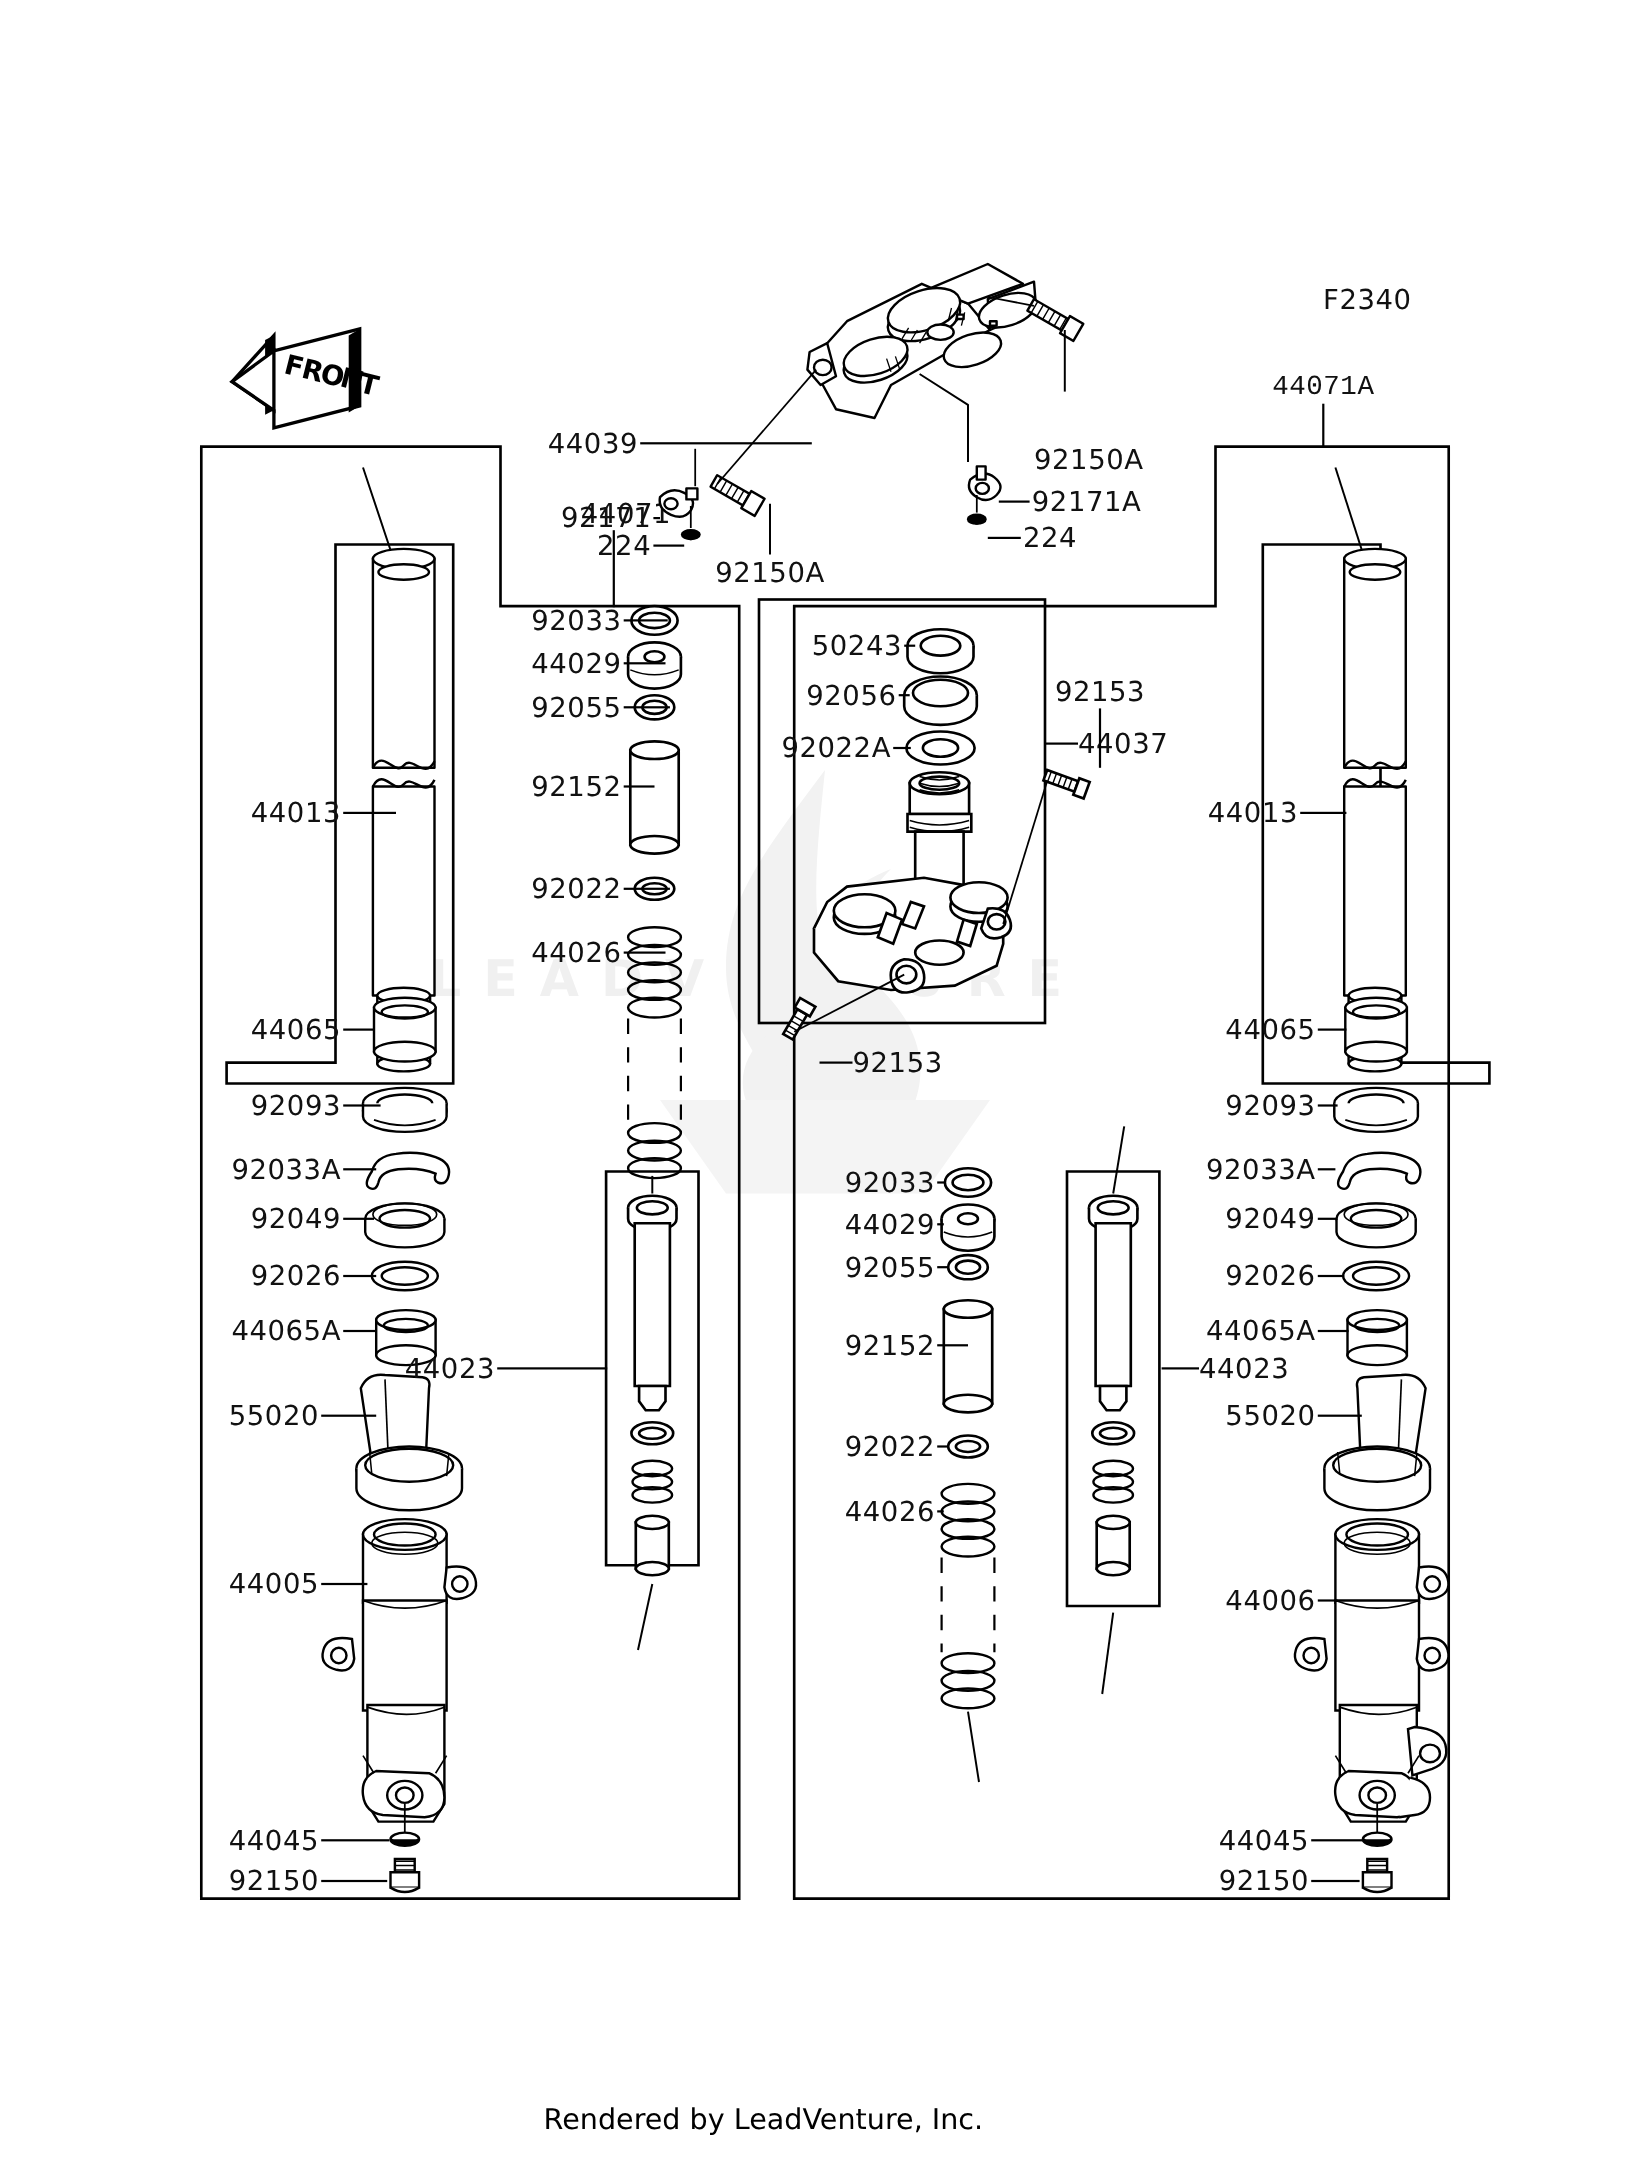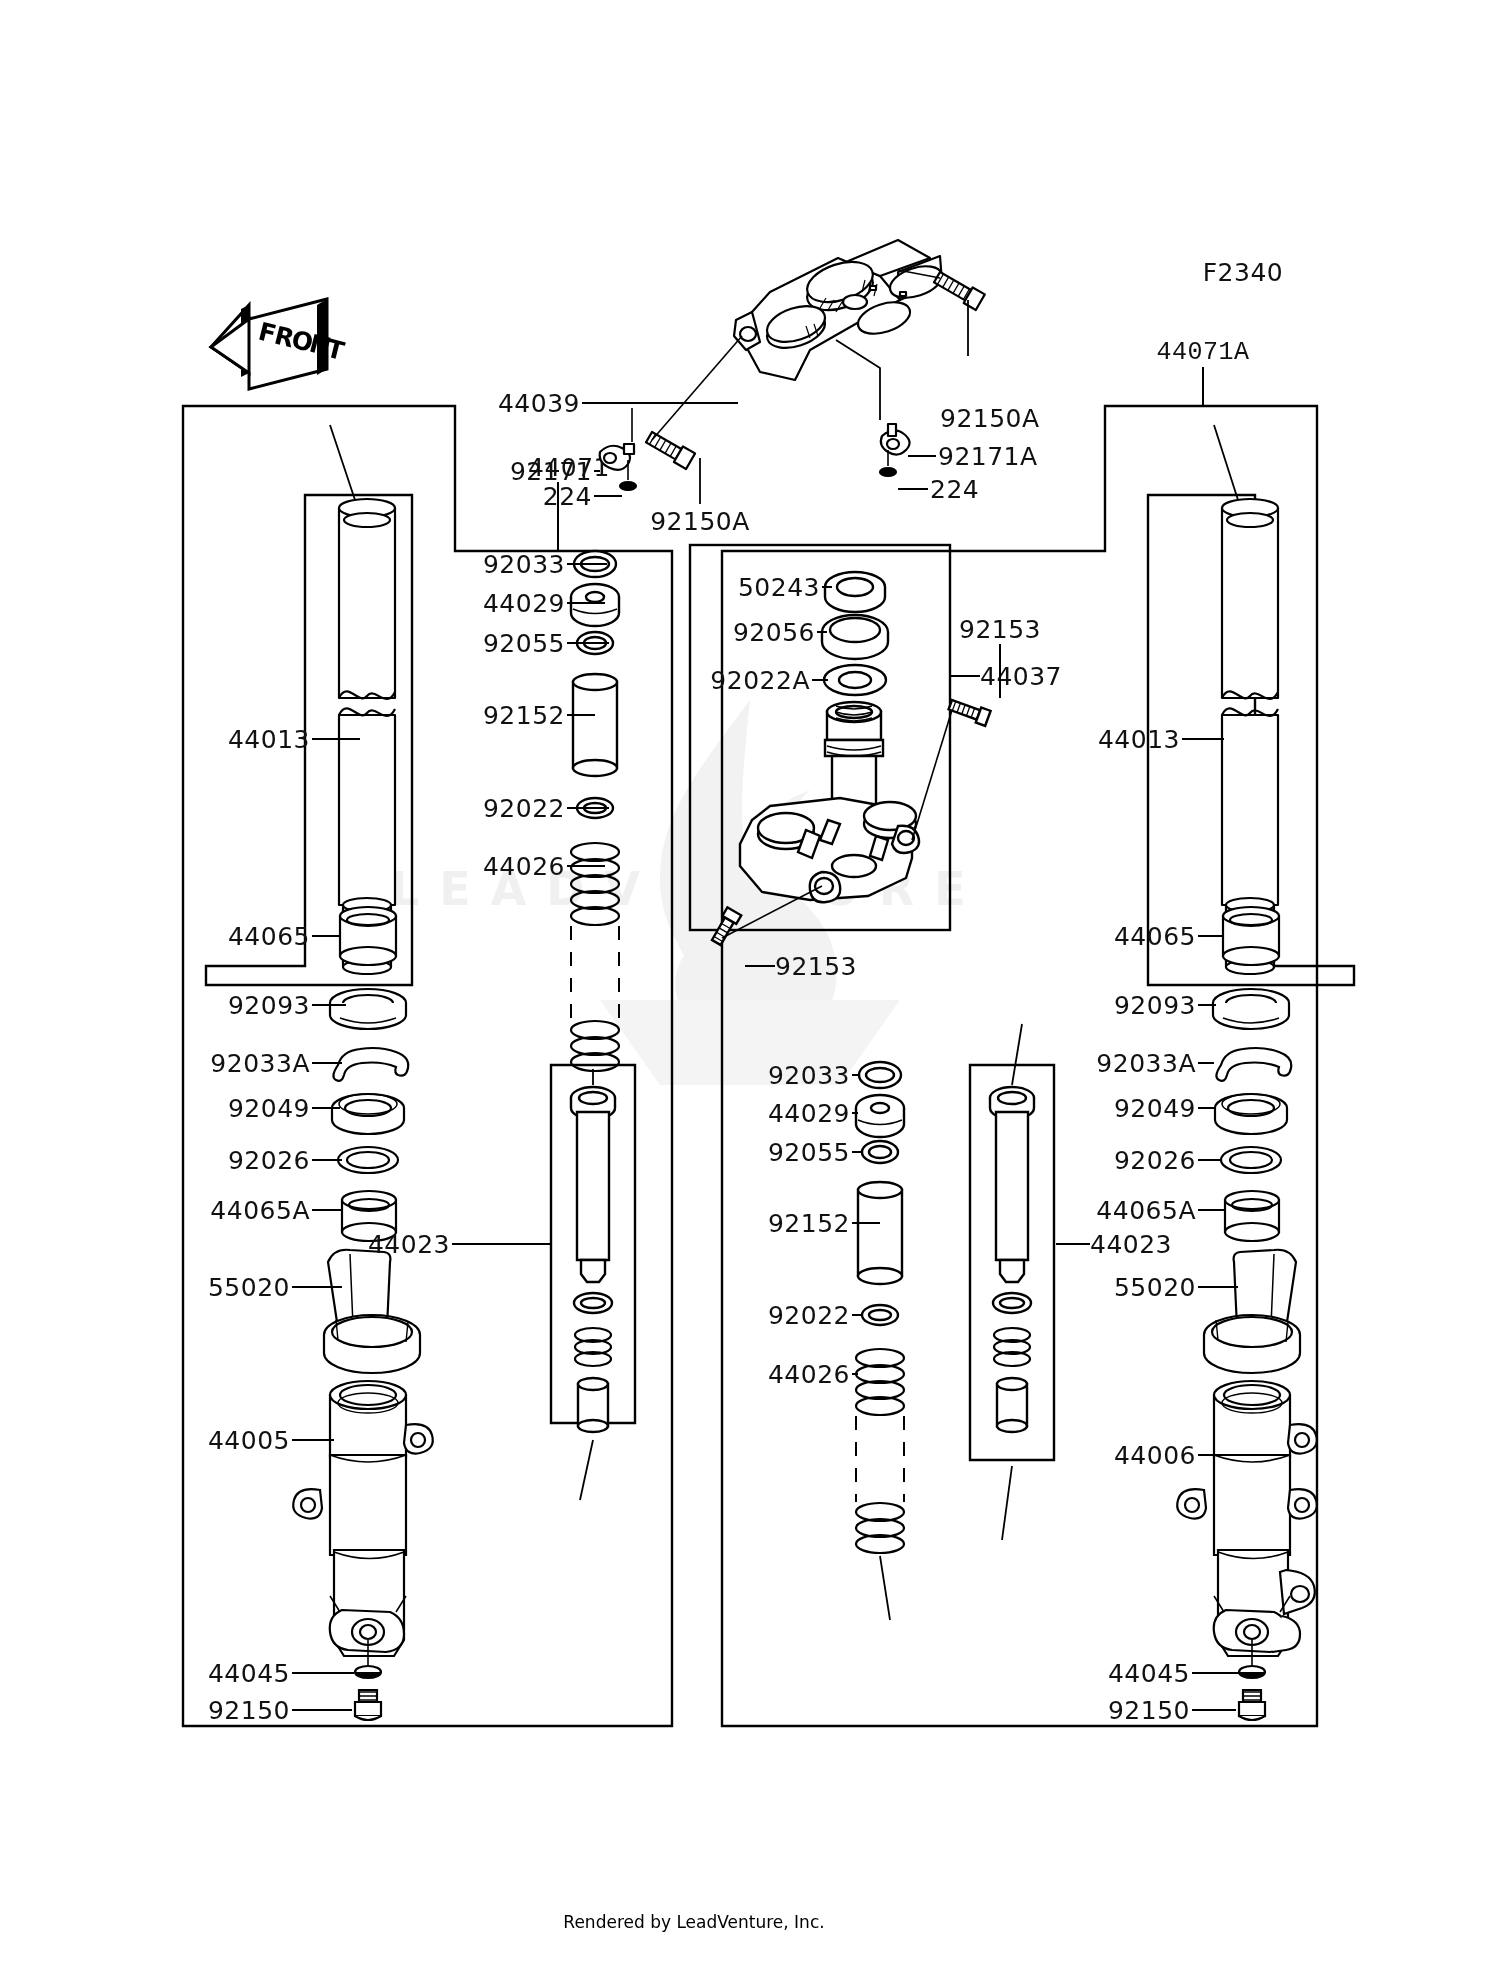--- a/index.html
+++ b/index.html
@@ -20,21 +20,21 @@
   .leadv{position:absolute;background:#000;width:2px;}
   svg{position:absolute;left:0;top:0;overflow:visible;}
   .wm{
     position:absolute;color:#f0f0f0;font-weight:bold;
     font-family:"DejaVu Sans",sans-serif;user-select:none;
   }
   #wm-text{left:390px;top:862px;font-size:46px;letter-spacing:20px;}
   #wm-flame{left:540px;top:690px;}
   .footer{
     position:absolute;left:0;top:1912px;width:1388px;text-align:center;
-    font-size:17px;font-family:"DejaVu Sans",sans-serif;
+    font-size:26px;font-family:"DejaVu Sans",sans-serif;
   }
   #front-badge{position:absolute;left:205px;top:295px;}
 </style>
 </head>
 <body>
 
 <div id="stage">
 
   <div class="wm" id="wm-text">LEADVENTURE</div>
   <svg class="wm" id="wm-flame" width="420" height="420" viewBox="0 0 420 420">

